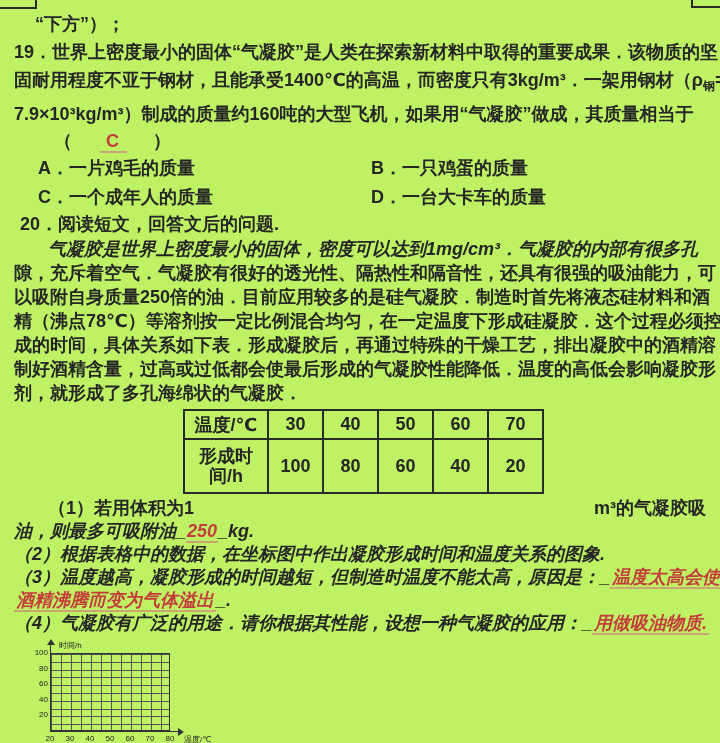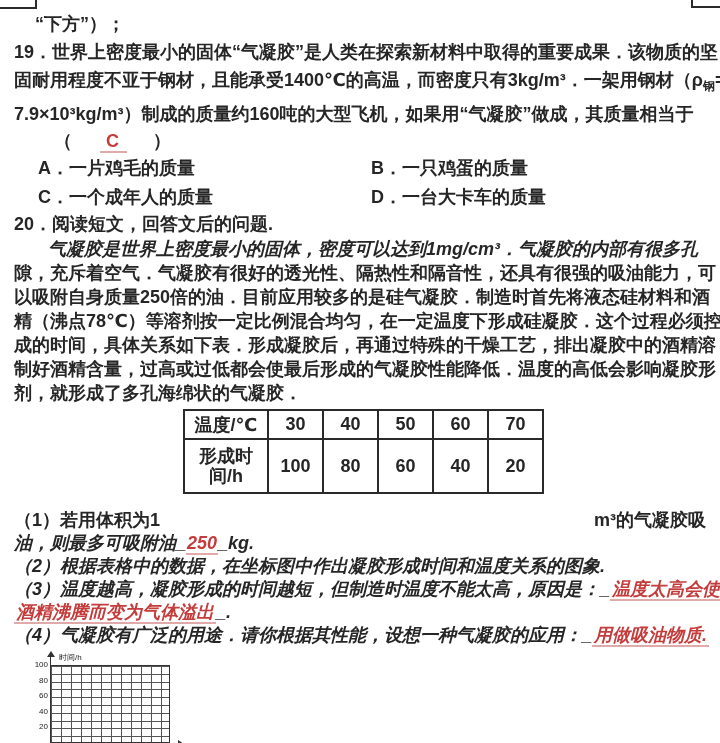--- a/index.html
+++ b/index.html
@@ -1,51 +1,51 @@
 <!DOCTYPE html>
 <html><head>
 <meta charset="utf-8">
 <style>
   * { margin:0; padding:0; box-sizing:border-box; }
   html,body { background:#e9e9e9; }
   #page {
     position:relative; width:720px; height:743px; margin:0 auto;
-    background:#ffffff; overflow:hidden;
+    background:#bef264; overflow:hidden;
     font-family:"Liberation Sans","DejaVu Sans",sans-serif;
     color:#262626; font-size:18px; font-weight:600;
     padding-top:10px;
   }
   .mark-tl { position:absolute; left:0; top:-4px; width:37px; height:13px;
              border-right:2px solid #2a2a2a; border-bottom:2px solid #2a2a2a; }
   .mark-tr { position:absolute; left:691px; top:-3px; width:29px; height:11px;
              border-left:2px solid #2a2a2a; border-bottom:2px solid #2a2a2a; }
   .frag   { line-height:28px; padding-left:35px; }
   .l28    { line-height:28px; padding-left:14px; white-space:nowrap; }
   .l26    { line-height:26px; padding-left:14px; white-space:nowrap; }
   .opts   { display:flex; line-height:29px; padding-left:38px; }
   .opt-left  { width:333px; }
-  .intro  { line-height:25px; padding-left:14px; }
+  .intro  { line-height:25px; padding-left:20px; }
   .para   { line-height:24px; padding-left:14px; white-space:nowrap; }
   .para.indent { padding-left:48px;font-style:italic; }
   .sub    { font-size:12px; vertical-align:-4px; }
   .red    { color:#c43c3c; border-bottom:2px solid rgba(209,125,125,.65); padding:0 2px; }
   .red.nopad { padding:0 1px; }
   .ansC   { letter-spacing:2px; }
   .ansC .red { margin:0 26px; padding:0 6px; }
   table.data {
     border-collapse:collapse; margin:4px 0 0 183px;
   }
   table.data td {
     border:2px solid #2a2a2a; text-align:center; vertical-align:middle;
     font-size:18px; padding:0 4px; height:29px;
   }
   table.data tr.r2 td { height:54px; }
   table.data td.c0 { width:84px; word-break:break-all; line-height:20px; }
   table.data td.cv { width:55px; }
-  .q1row  { display:flex; line-height:24px; padding:14px 14px 0 14px; }
+  .q1row  { display:flex; line-height:24px; padding:2px 14px 0 14px;margin-left:34px; }
   .q1row .gap { flex:1; }
   .l23    { line-height:23px; padding-left:14px; white-space:nowrap;font-style:italic; }
   
   #graph  { position:relative; width:200px; height:120px; margin:4px 0 0 34px;
             font-weight:400; }
   #graph .yaxis { position:absolute; left:16px; top:4px; width:1px; height:88px; background:#333; }
   #graph .yarrow { position:absolute; left:13px; top:0; width:0; height:0;
             border-left:4px solid transparent; border-right:4px solid transparent;
             border-bottom:6px solid #333; }
   #graph .xaxis { position:absolute; left:16px; top:92px; width:130px; height:1px; background:#333; }

